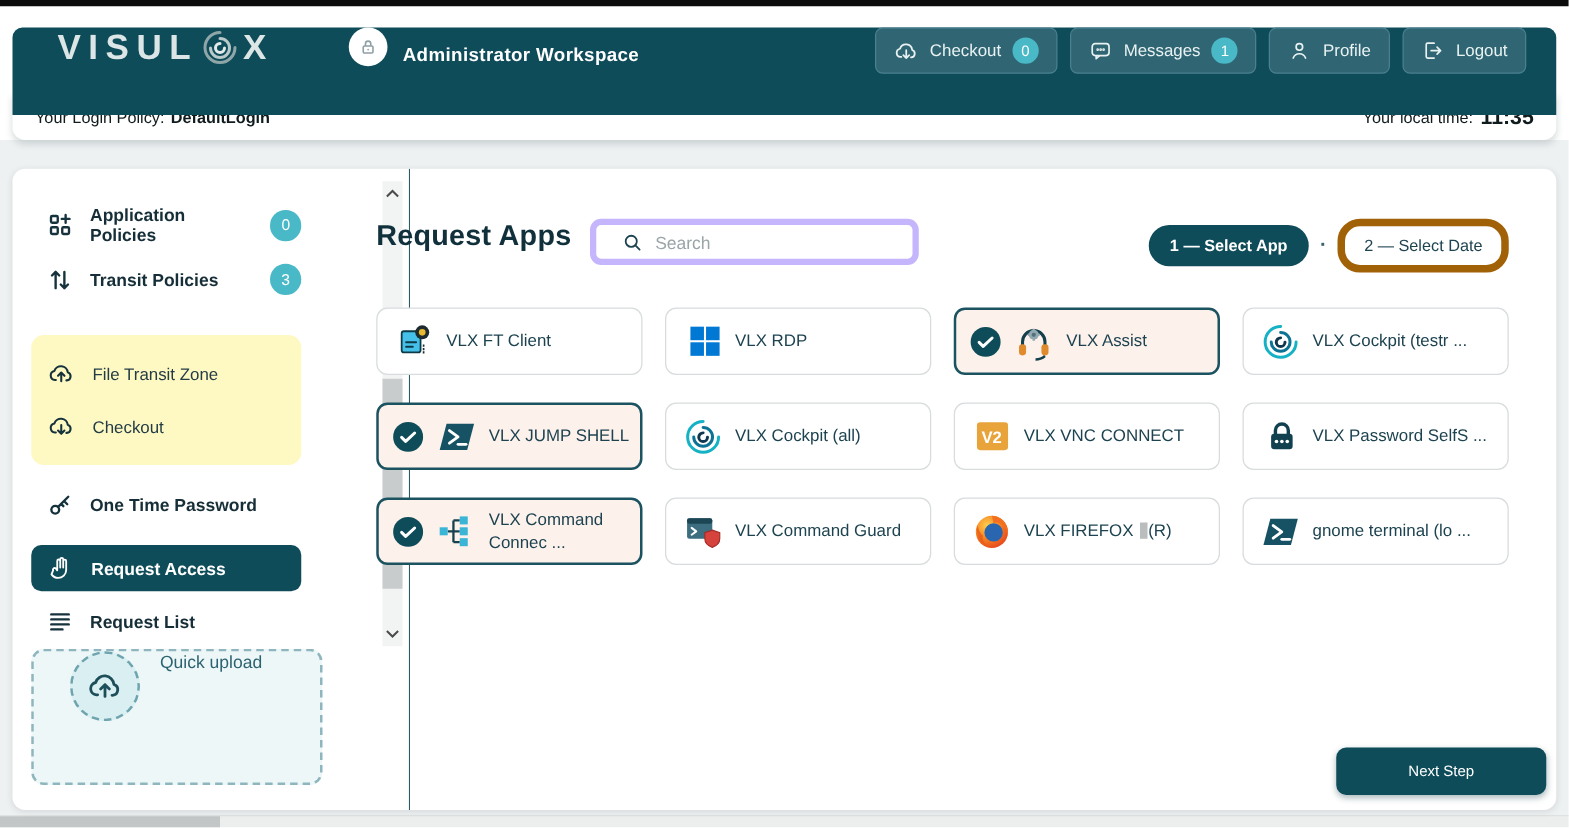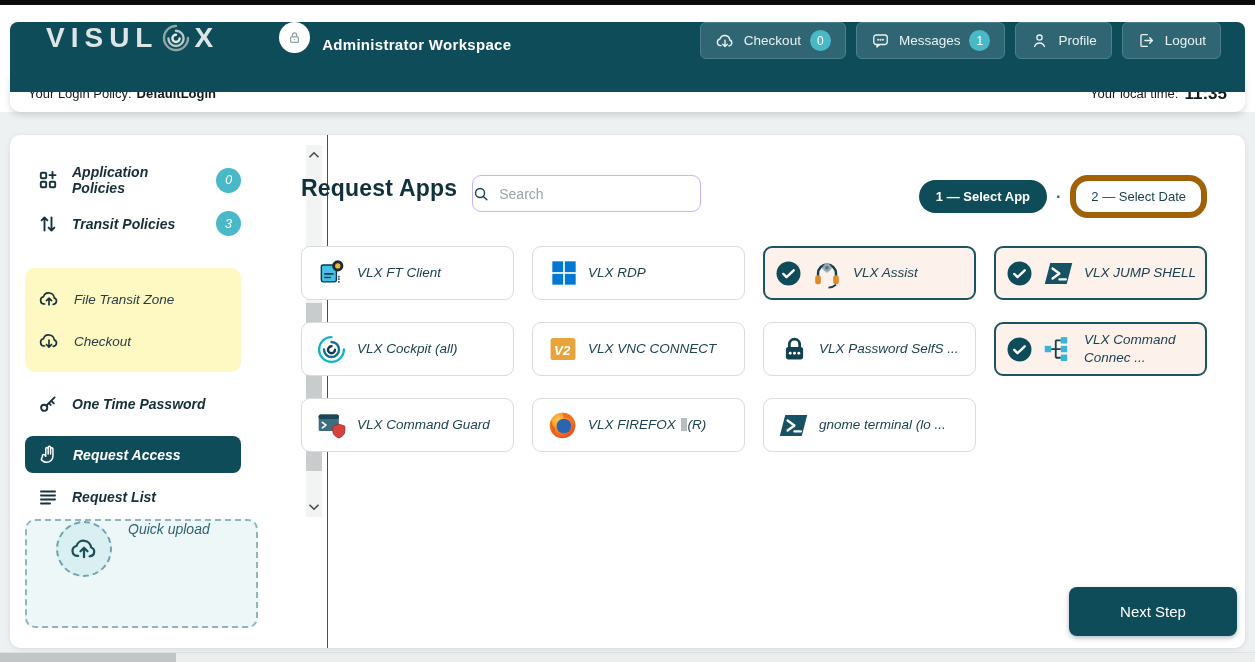--- a/index.html
+++ b/index.html
@@ -43,21 +43,21 @@
   .policy-bar b { margin-left:5px; }
   .local-time { margin-left:auto; display:flex; align-items:center; color:#101b1e; }
   .local-time .t { font-weight:bold; font-size:17px; margin-left:6px; }
 
   
   .panel {
     position:absolute; left:10px; top:135px; width:1235px; height:513px;
     background:#fff; border-radius:10px; box-shadow:0 1px 5px rgba(40,60,65,.12); z-index:1;
   }
   .sidebar { position:absolute; left:0; top:0; width:318px; height:513px;
-             border-right:1px solid #2a5a66; border-radius:10px 0 0 10px;font-style:italic; }
+             border-right:1px solid #2a5a66; border-radius:10px 0 0 10px; }
   .srow { position:absolute; left:28px; width:203px; display:flex; align-items:center; gap:14px;
           font-weight:bold; font-size:14px; color:#152e37; cursor:pointer; }
   .srow svg { flex-shrink:0; }
   .sbadge { margin-left:auto; width:25px; height:25px; border-radius:50%;
             background:var(--badge,#4ab9c7); color:#fff; font-size:12.5px; font-weight:normal;
             display:flex; align-items:center; justify-content:center; }
   .sgroup { position:absolute; left:15px; top:133px; width:216px; height:104px;
             background:#fef9c3; border-radius:10px; padding:10px 0; }
   .grow { display:flex; align-items:center; gap:14px; height:42px; padding-left:13px;
           font-size:13.5px; color:#233c45; cursor:pointer; }
@@ -75,46 +75,46 @@
   
   .sscroll { position:absolute; right:5px; top:10px; width:16px; height:372px; background:#f2f3f3; }
   .sscroll .chev { position:absolute; left:2px; width:12px; height:12px; cursor:pointer; }
   .sscroll .up { top:4px; } .sscroll .down { bottom:4px; }
   .sthumb { position:absolute; left:0; top:158px; width:16px; height:168px; background:#c9cccd; cursor:pointer; }
 
   
   .main { position:absolute; left:268px; top:0; width:967px; height:513px; padding:28px 38px 0 23px; }
   .main-head { display:flex; align-items:flex-start;margin-top:12px; }
   .page-title { font-size:23px; font-weight:800; color:#10303b; letter-spacing:.2px; }
-  .search { margin-left:15px; width:229px; height:37px; border:1px solid #c4b5fd; border-radius:9px;
-            display:flex; align-items:center; gap:8px; padding:0 0; background:#fff; }
+  .search { margin-left:15px; width:263px; height:37px; border:5px solid #c4b5fd; border-radius:9px;
+            display:flex; align-items:center; gap:8px; padding:0 21px; background:#fff; }
   .search input { border:none; outline:none; font-size:14px; color:#333; width:100%;
                   font-family:inherit; background:transparent; }
   .search input::placeholder { color:#9aa5a8; }
   .steps { margin-left:auto; display:flex; align-items:center; gap:9px; }
   .step-active { background:var(--brand,#0f4c59); color:#fff; font-weight:bold; font-size:13px;
                  padding:9px 17px; border-radius:18px; cursor:pointer; }
   .step-sep { color:#3c616b; font-weight:bold; }
   .step-inactive { background:#fff; border:6px solid #a16207; color:#1d4250; font-size:13px;
                    padding:8px 15px; border-radius:18px; cursor:pointer; }
 
-  .grid { margin-top:28px; display:grid; grid-template-columns:repeat(4,213px); gap:22px 18px;font-style:italic; }
+  .grid { margin-top:28px; display:grid; grid-template-columns:repeat(4,213px); gap:22px 18px; }
   .card { height:54px; border:1px solid #d8dcdd; border-radius:9px; background:#fff;
           display:flex; align-items:center; gap:9px; padding:0 8px 0 12px; cursor:pointer; }
   .card.selected { border:2px solid var(--sel-border,#1c5360); background:var(--sel-bg,#fdf1ec);
                    padding:0 7px 0 11px; }
   .check { width:25px; height:25px; flex-shrink:0; display:flex; }
   .app-icon { width:34px; height:34px; flex-shrink:0; display:flex; align-items:center; justify-content:flex-end; }
   .app-label { font-size:13.5px; color:#1d4350; line-height:1.3; }
   .caret-artifact { display:inline-block; width:6px; height:13px; background:#b9bdbe;
                     vertical-align:-2px; margin:0 1px; }
 
-  .next-btn { position:absolute; right:8px; bottom:12px; width:168px; height:49px;
+  .next-btn { position:absolute; right:8px; bottom:12px; width:168px; height:38px;
               background:var(--brand,#0f4c59); color:#fff; border:none; border-radius:8px;
-              font-size:15px; font-family:inherit; cursor:pointer;
+              font-size:12px; font-family:inherit; cursor:pointer;
               box-shadow:0 2px 5px rgba(20,60,70,.35); }
 
   
   .hscroll { position:absolute; left:0; top:652px; width:1255px; height:10px; background:#eceeee;
              border-top:1px solid #dfe2e2; }
   .hthumb { position:absolute; left:0; top:0; width:176px; height:9px; background:#c2c6c6; cursor:pointer; }
 </style>
 </head>
 <body>
 
@@ -323,20 +323,30 @@
               <circle cx="18" cy="12.5" r="4.2" fill="#93a9b1"></circle>
               <circle cx="18" cy="12.5" r="1.8" fill="#55707a"></circle>
               <path d="M18 7.4 v2 M18 15.6 v2 M13 12.5 h2 M21 12.5 h2" stroke="#93a9b1" stroke-width="2"></path>
               <rect x="5.5" y="20.5" width="6" height="9.5" rx="2.8" fill="#e08a2e"></rect>
               <rect x="24.5" y="20.5" width="6" height="9.5" rx="2.8" fill="#e08a2e"></rect>
               <path d="M27.5 30.5 q-3.5 3 -8 3" stroke="#14404d" stroke-width="2"></path>
             </svg>
           </span>
           <span class="app-label">VLX Assist</span>
         </div>
+        <div class="card">
+          <span class="app-icon">
+            <svg width="33" height="33" viewBox="0 0 36 36" fill="none" stroke-linecap="round">
+              <path d="M18 4.5 a13.5 13.5 0 1 0 13.5 13.5" stroke="#14b2c4" stroke-width="2.6"></path>
+              <path d="M18 9.8 a8.2 8.2 0 1 1 -8.2 8.2" stroke="#0d7394" stroke-width="2.6"></path>
+              <path d="M18 14.5 a3.8 3.8 0 1 0 3.8 3.8" stroke="#10374e" stroke-width="2.6"></path>
+            </svg>
+          </span>
+          <span class="app-label">VLX Cockpit (testr ...</span>
+        </div>
         <div class="card selected">
           <span class="check">
             <svg width="25" height="25" viewBox="0 0 24 24">
               <circle cx="12" cy="12" r="11.5" fill="#0f4c59"></circle>
               <path d="M7 12.4 l3.1 3.1 L17 9" stroke="#fff" stroke-width="2.3" fill="none" stroke-linecap="round" stroke-linejoin="round"></path>
             </svg>
           </span>
           <span class="app-icon">
             <svg width="33" height="33" viewBox="0 0 36 36">
               <path d="M9 6.5 H33 L27 29.5 H3 Z" fill="#165263"></path>

